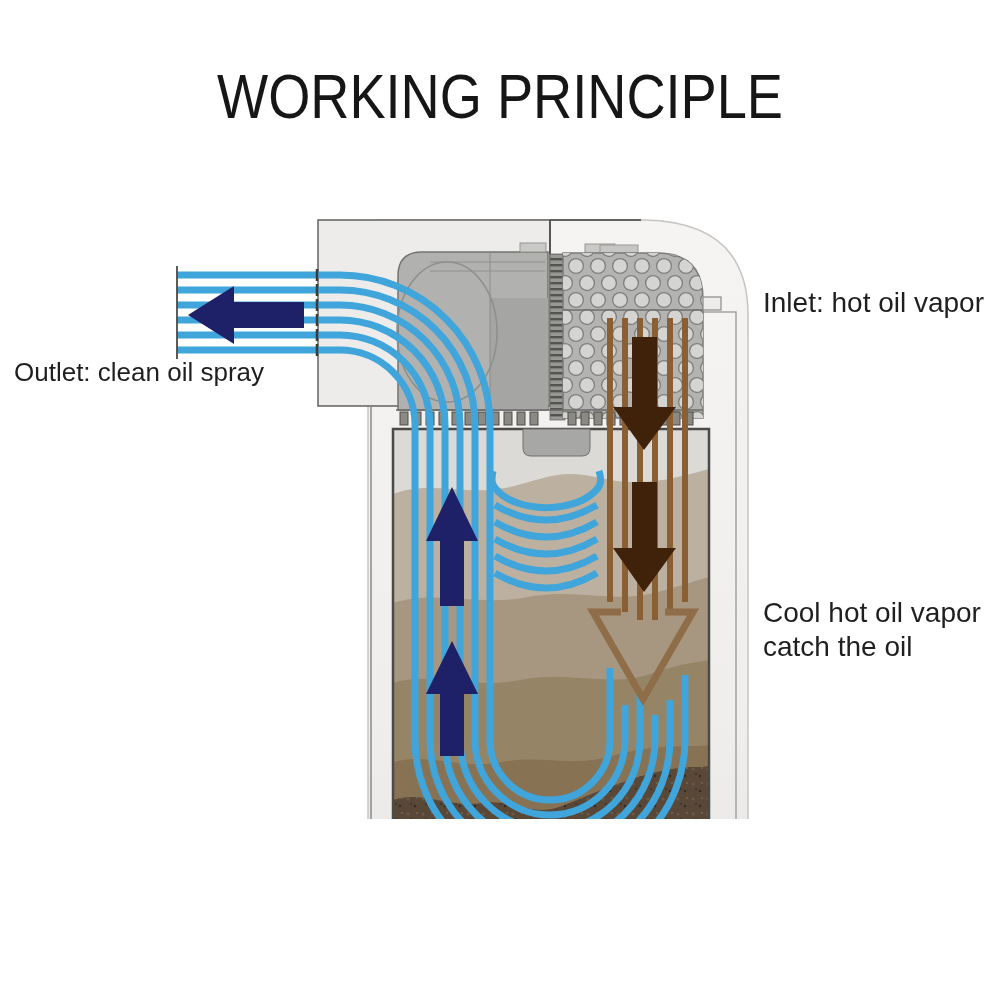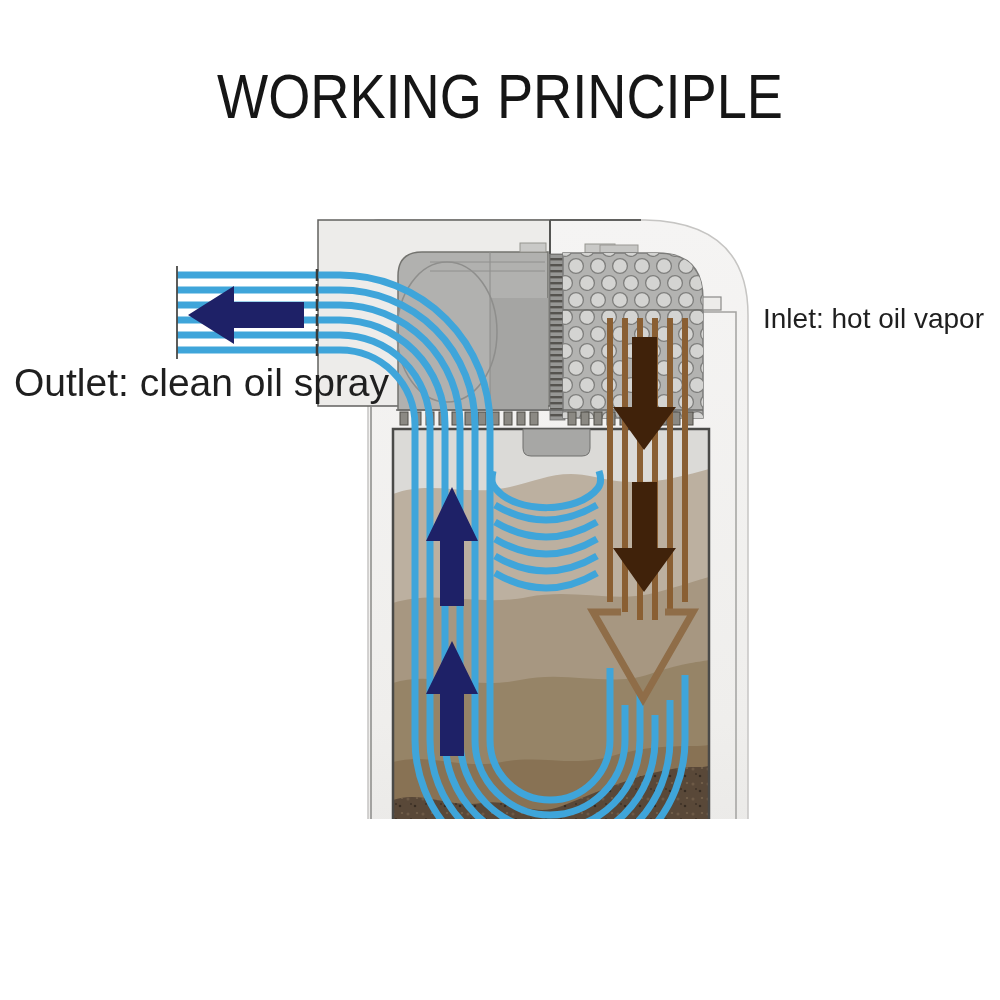--- a/index.html
+++ b/index.html
@@ -14,22 +14,22 @@
   html,body{margin:0;padding:0;}
   body{background:var(--background);font-family:"Liberation Sans",sans-serif;}
   .stage{position:relative;width:1000px;height:819px;background:var(--background);overflow:hidden;}
   .title{
     position:absolute;left:0;right:0;top:60px;text-align:center;
     font-size:63px;font-weight:500;color:#161616;letter-spacing:0px;
     transform:scaleX(0.86);transform-origin:center;
     font-family:"Liberation Sans",sans-serif;white-space:nowrap;
   }
   .label{position:absolute;color:var(--text);font-size:29px;line-height:34px;white-space:nowrap;}
-  .label-outlet{left:14px;top:366px;font-size:39px;}
-  .label-inlet{left:763px;top:302px;font-size:28px;}
+  .label-outlet{left:14px;top:355px;font-size:26px;}
+  .label-inlet{left:763px;top:286px;font-size:28px;}
   .label-cool{left:763px;top:596px;font-size:28px;}
   .label-cool span{display:block;}
   .label-sludge{left:24px;top:856px;font-size:30px;}
   svg{position:absolute;left:0;top:0;}
   .flow-blue{stroke:var(--clean-oil-flow);fill:none;stroke-width:7;}
   .arrow-navy{fill:var(--flow-arrow-navy);stroke:none;}
   .line-brown{stroke:var(--hot-vapor-line);fill:none;stroke-width:6;}
   .arrow-brown{fill:var(--hot-vapor-arrow);stroke:none;}
   .arrow-hollow{stroke:var(--hollow-arrow);fill:none;stroke-width:7;}
   .wave-arc{stroke:var(--clean-oil-flow);fill:none;stroke-width:7;}
@@ -182,14 +182,18 @@
     <polygon class="arrow-brown" points="632,337 657,337 657,407 676,407 644,450 613,407 632,407"></polygon>
     <polygon class="arrow-brown" points="632,482 657,482 657,548 676,548 644,592 613,548 632,548"></polygon>
 
     <path class="arrow-hollow" d="M 621 612 L 593 612 L 643 699 L 693 612 L 665 612"></path>
   </svg>
 
   <div class="title">WORKING PRINCIPLE</div>
 
   <div class="label label-outlet">Outlet: clean oil spray</div>
   <div class="label label-inlet">Inlet: hot oil vapor</div>
+  <div class="label label-cool">
+    <span>Cool hot oil vapor</span>
+    <span>catch the oil</span>
+  </div>
 
 </div>
 
 </body></html>

